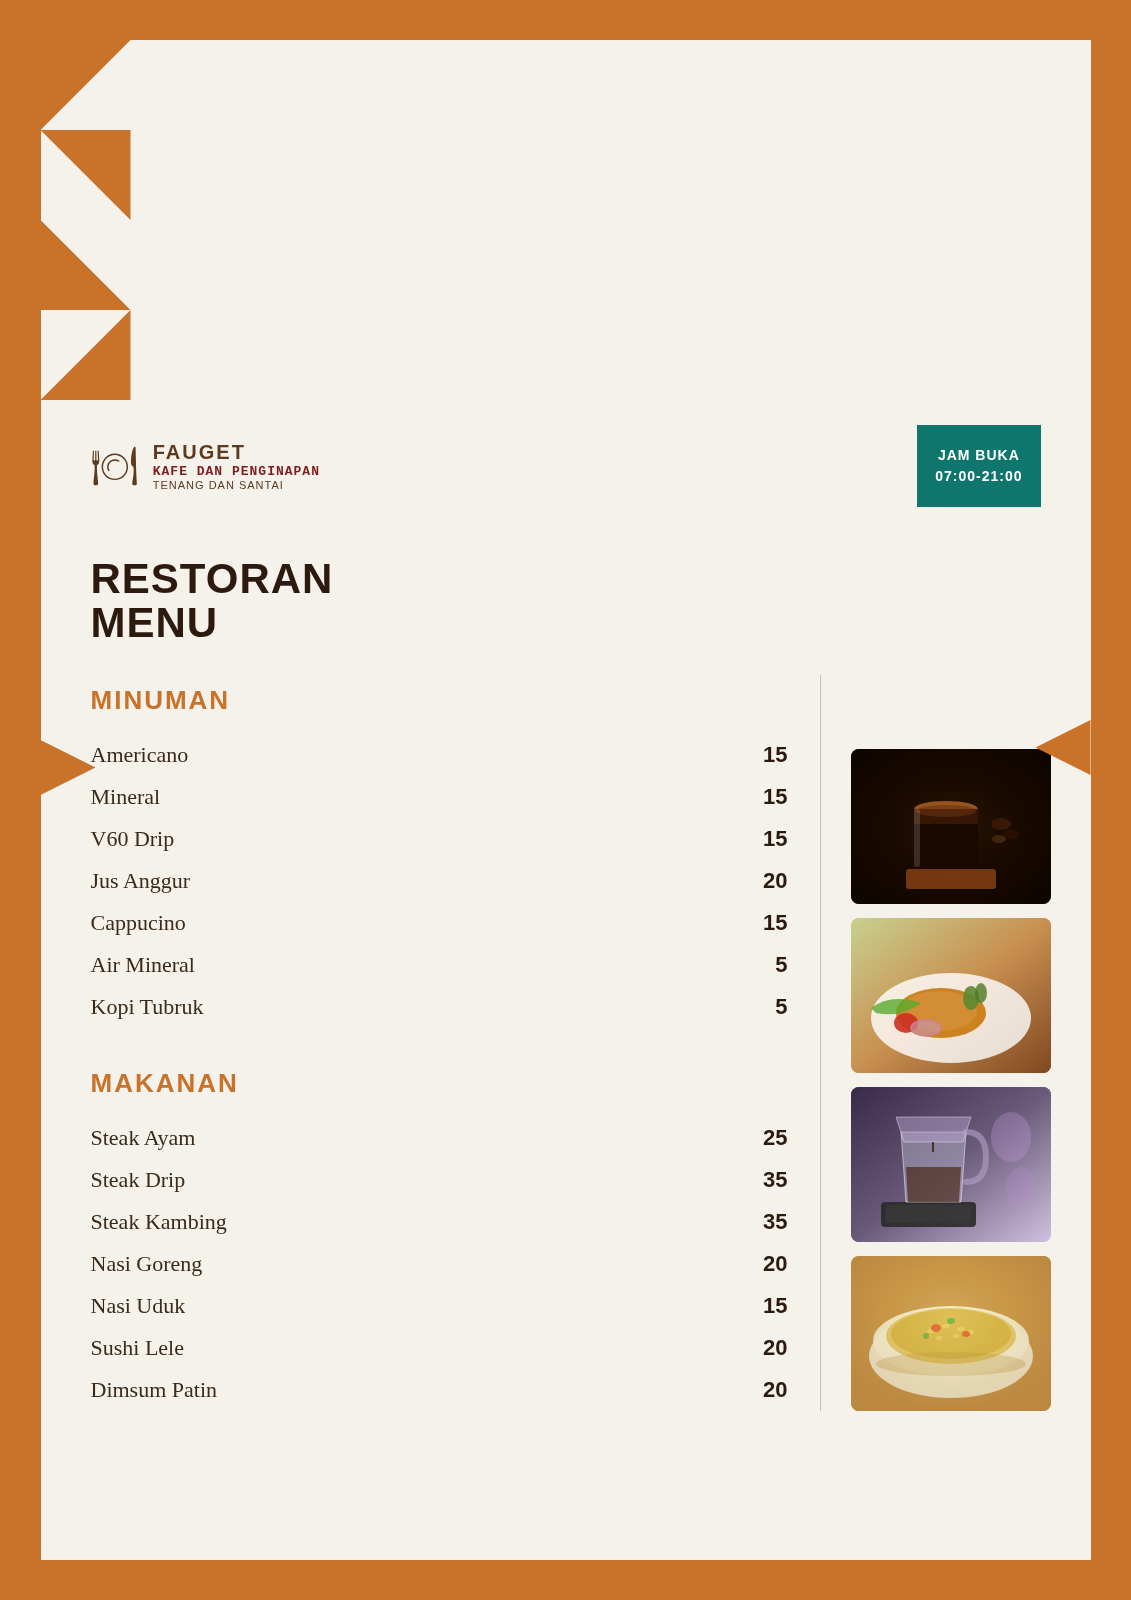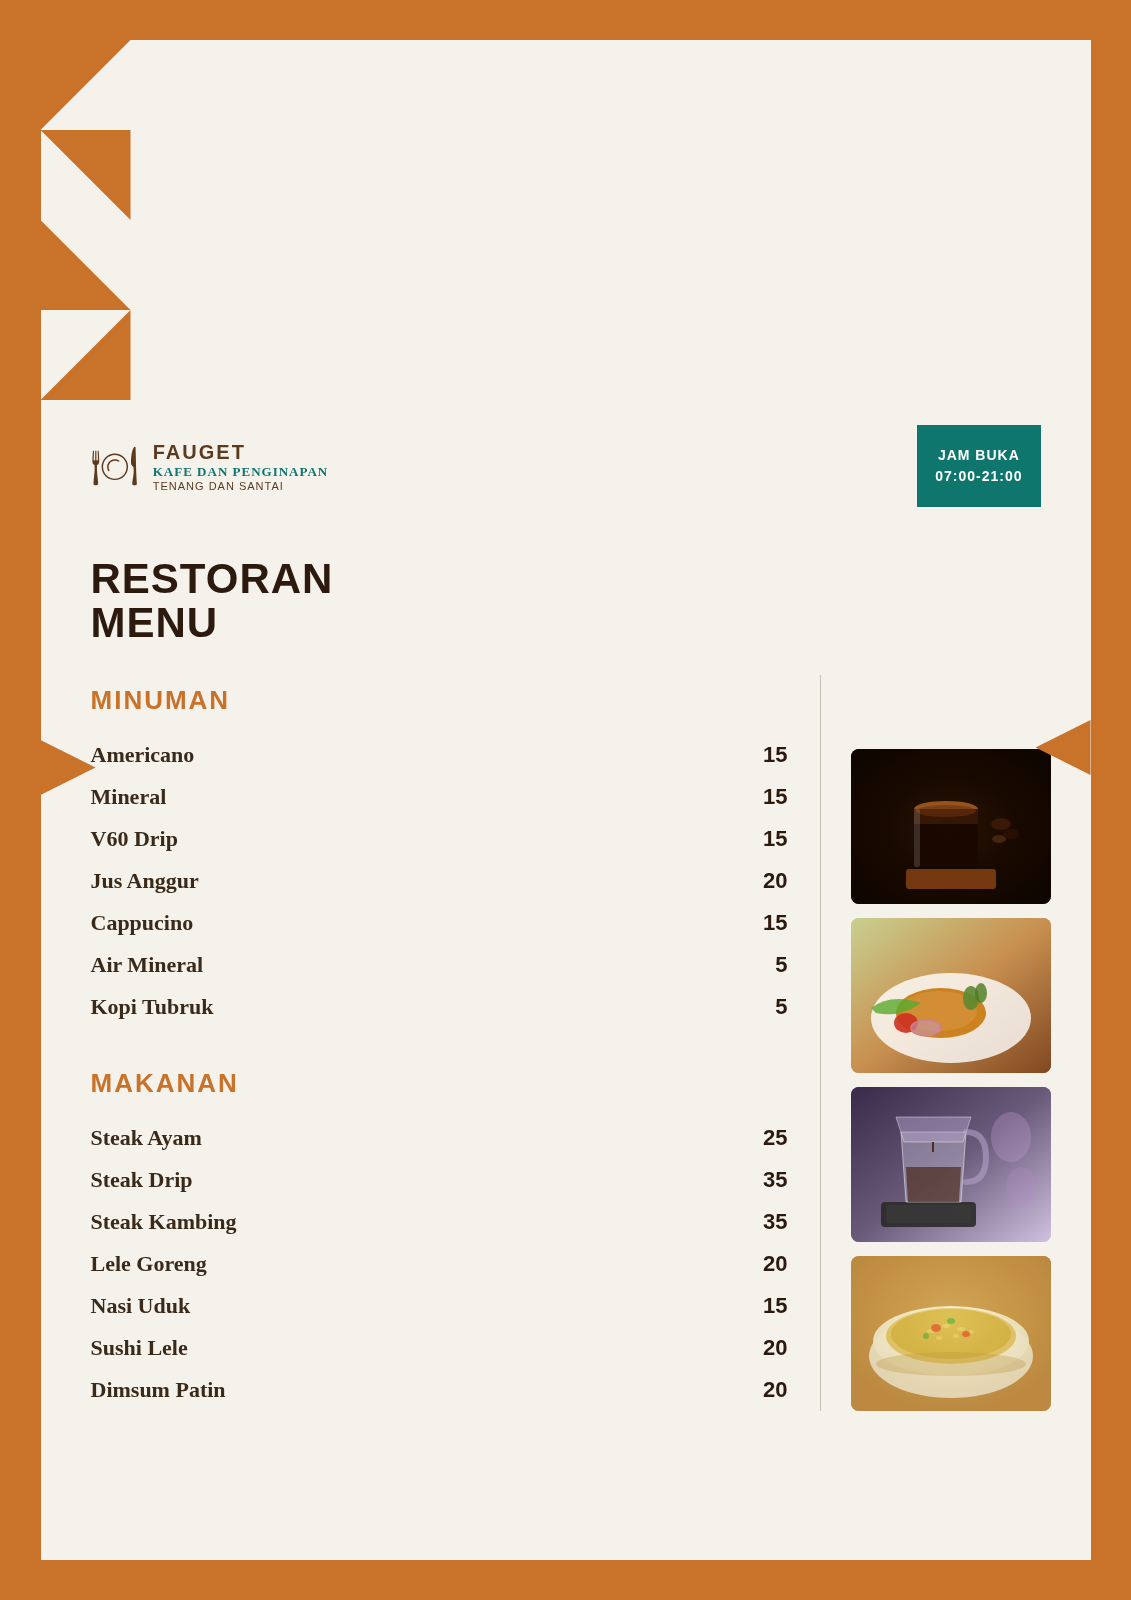--- a/index.html
+++ b/index.html
@@ -92,24 +92,24 @@
 
     .logo-name {
       font-family: Arial, sans-serif;
       font-weight: 900;
       font-size: 20px;
       color: #5c3a1e;
       letter-spacing: 2px;
     }
 
     .logo-sub {
-      font-family: Liberation Serif, serif;
+      font-family: Liberation Mono, monospace;
       font-weight: 700;
       font-size: 13px;
-      color: #0f766e;
+      color: #7f1d1d;
       letter-spacing: 1px;
     }
 
     .logo-tagline {
       font-family: Arial, sans-serif;
       font-weight: 400;
       font-size: 11px;
       color: #5c3a1e;
       letter-spacing: 1px;
     }
@@ -175,21 +175,21 @@
       display: flex;
       align-items: baseline;
       justify-content: space-between;
       padding: 8px 0;
       font-family: Georgia, serif;
     }
 
     .item-name {
       font-size: 22px;
       color: #3a2a1a;
-      font-weight: 700;
+      font-weight: 400;
     }
 
     .item-price {
       font-size: 22px;
       font-weight: 900;
       color: #2c1a0e;
       font-family: Arial, sans-serif;
       margin-right: 12px;
     }
 
@@ -307,21 +307,21 @@
         </div>
         <div class="menu-item">
           <span class="item-name">Steak Drip</span>
           <span class="item-price">35</span>
         </div>
         <div class="menu-item">
           <span class="item-name">Steak Kambing</span>
           <span class="item-price">35</span>
         </div>
         <div class="menu-item">
-          <span class="item-name">Lele Goreng</span>
+          <span class="item-name">Nasi Goreng</span>
           <span class="item-price">20</span>
         </div>
         <div class="menu-item">
           <span class="item-name">Nasi Uduk</span>
           <span class="item-price">15</span>
         </div>
         <div class="menu-item">
           <span class="item-name">Sushi Lele</span>
           <span class="item-price">20</span>
         </div>

